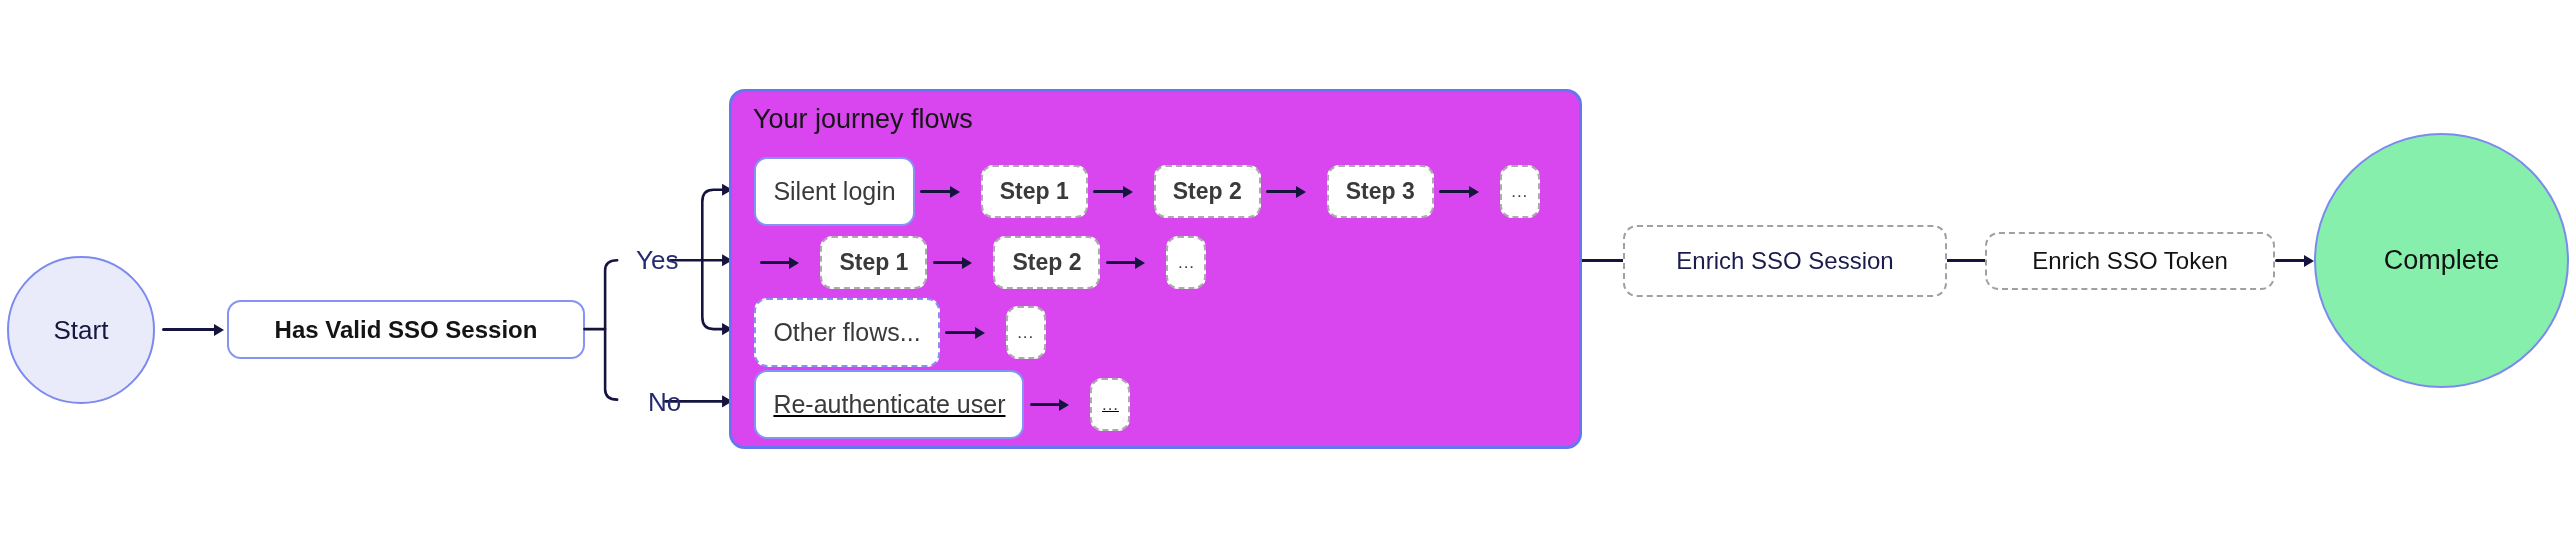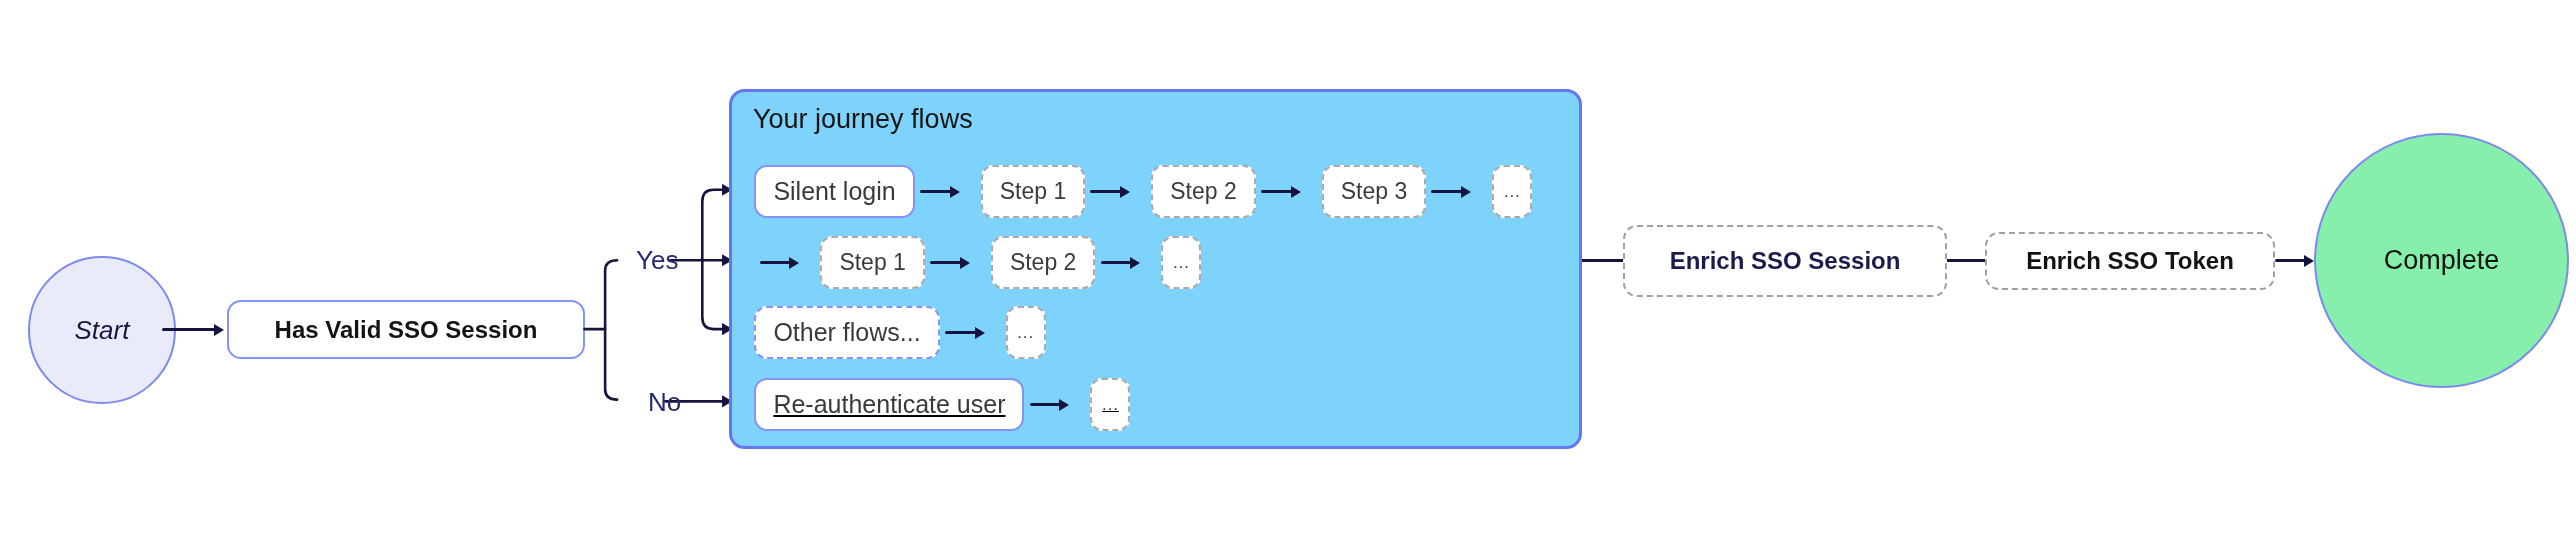--- a/index.html
+++ b/index.html
@@ -17,21 +17,21 @@
     position: absolute;
     border-radius: 50%;
     background: #E9EBFA;
     border: 2.6px solid #7C8AEF;
     display: flex;
     align-items: center;
     justify-content: center;
     color: #16163E;
     font-weight: 500;
   }
-  #start-node { left: 28px; top: 256px; width: 148px; height: 148px; font-size: 26px; font-style: italic; }
+  #start-node { left: 7px; top: 256px; width: 148px; height: 148px; font-size: 26px; }
   
   .arrow-h { display: flex; align-items: center; }
   .arrow-h .shaft { flex: 1; height: 2.6px; background: #14143E; border-radius: 1.7px; }
   .arrow-h .head {
     width: 0; height: 0; flex: none;
     border-left: 10.3px solid #14143E;
     border-top: 6px solid transparent;
     border-bottom: 6px solid transparent;
     margin-left: -1.7px;
   }
@@ -43,63 +43,63 @@
     display: flex; align-items: center; justify-content: center;
     font-size: 24px; font-weight: 700; color: #141414; white-space: nowrap;
   }
   #branch-svg { position: absolute; left: 569px; top: 155px; }
   .branch-label { position: absolute; font-size: 26px; font-weight: 500; color: #252B6E; }
   #yes-label { left: 636px; top: 245px; }
   #no-label  { left: 621px; top: 387px; margin-left: 27px; }
   
   #journey-container {
     position: absolute; left: 729px; top: 89px; width: 853px; height: 360px;
-    border: 3.4px solid #6477F0; border-radius: 15.5px; background: #7dd3fc; padding-left: 30px;
+    border: 3.4px solid #6477F0; border-radius: 15.5px; background: #d946ef; padding-left: 30px;
   }
   #journey-title {
     position: absolute; left: 21px; top: 12px;
     font-size: 27px; font-weight: 500; color: #151515; white-space: nowrap;
   }
   .flow-row { position: absolute; left: 22.4px; height: 59px; display: flex; align-items: center; }
   #flow-row-0 { top: 70px; }
   #flow-row-1 { top: 141px; }
   #flow-row-2 { top: 211px; }
   #flow-row-3 { top: 283px; text-decoration: underline; }
   .flow-node {
-    height: 53px; padding: 0 17px; background: #fff;
+    height: 69px; padding: 0 17px; background: #fff;
     border: 2.6px solid #8493F4; border-radius: 13px;
     display: flex; align-items: center; justify-content: center;
     font-size: 25px; color: #3A3A3A; white-space: nowrap;
   }
   .flow-node.dashed-blue { border-style: dashed; }
   .step-node {
     height: 53px; padding: 0 17px; background: #fff;
     border: 2.6px dashed #ABABAB; border-radius: 12px;
     display: flex; align-items: center; justify-content: center;
-    font-size: 23px; color: #3A3A3A; white-space: nowrap;
+    font-size: 23px; color: #3A3A3A; white-space: nowrap; font-weight: bold;
   }
   .dots-node {
     width: 40px; height: 53px; background: #fff;
     border: 2.6px dashed #ABABAB; border-radius: 12px;
     display: flex; align-items: center; justify-content: center;
     font-size: 17px; color: #3A3A3A; letter-spacing: 0.9px;
   }
   .row-arrow { width: 66px; height: 15.5px; padding: 0 21px 0 5.2px; flex: none; }
   
   #right-chain {
     position: absolute; left: 1582px; top: 131px; width: 987px; height: 259px;
     display: flex; align-items: center;
   }
   .conn { height: 2.6px; background: #14143E; flex: none; }
   #conn-session { width: 41px; }
   #conn-token { width: 38px; }
   .enrich-box {
     background: #fff; border: 2.6px dashed #A0A0A0; border-radius: 14px;
     display: flex; align-items: center; justify-content: center;
-    font-size: 24px; font-weight: 700; white-space: nowrap; flex: none;
+    font-size: 24px; font-weight: 400; white-space: nowrap; flex: none;
   }
   #enrich-session-node { width: 324px; height: 72px; color: #1B1C4D; }
   #enrich-token-node   { width: 290px; height: 58px; color: #131313; }
   #final-arrow { flex: 1; height: 15.5px; min-width: 34px; }
   #complete-node {
     position: static; flex: none;
     width: 255px; height: 255px; border-radius: 50%;
     background: #86efac; border: 2.6px solid #7C8AEF;
     display: flex; align-items: center; justify-content: center;
     font-size: 27px; font-weight: 500; color: #131313;

